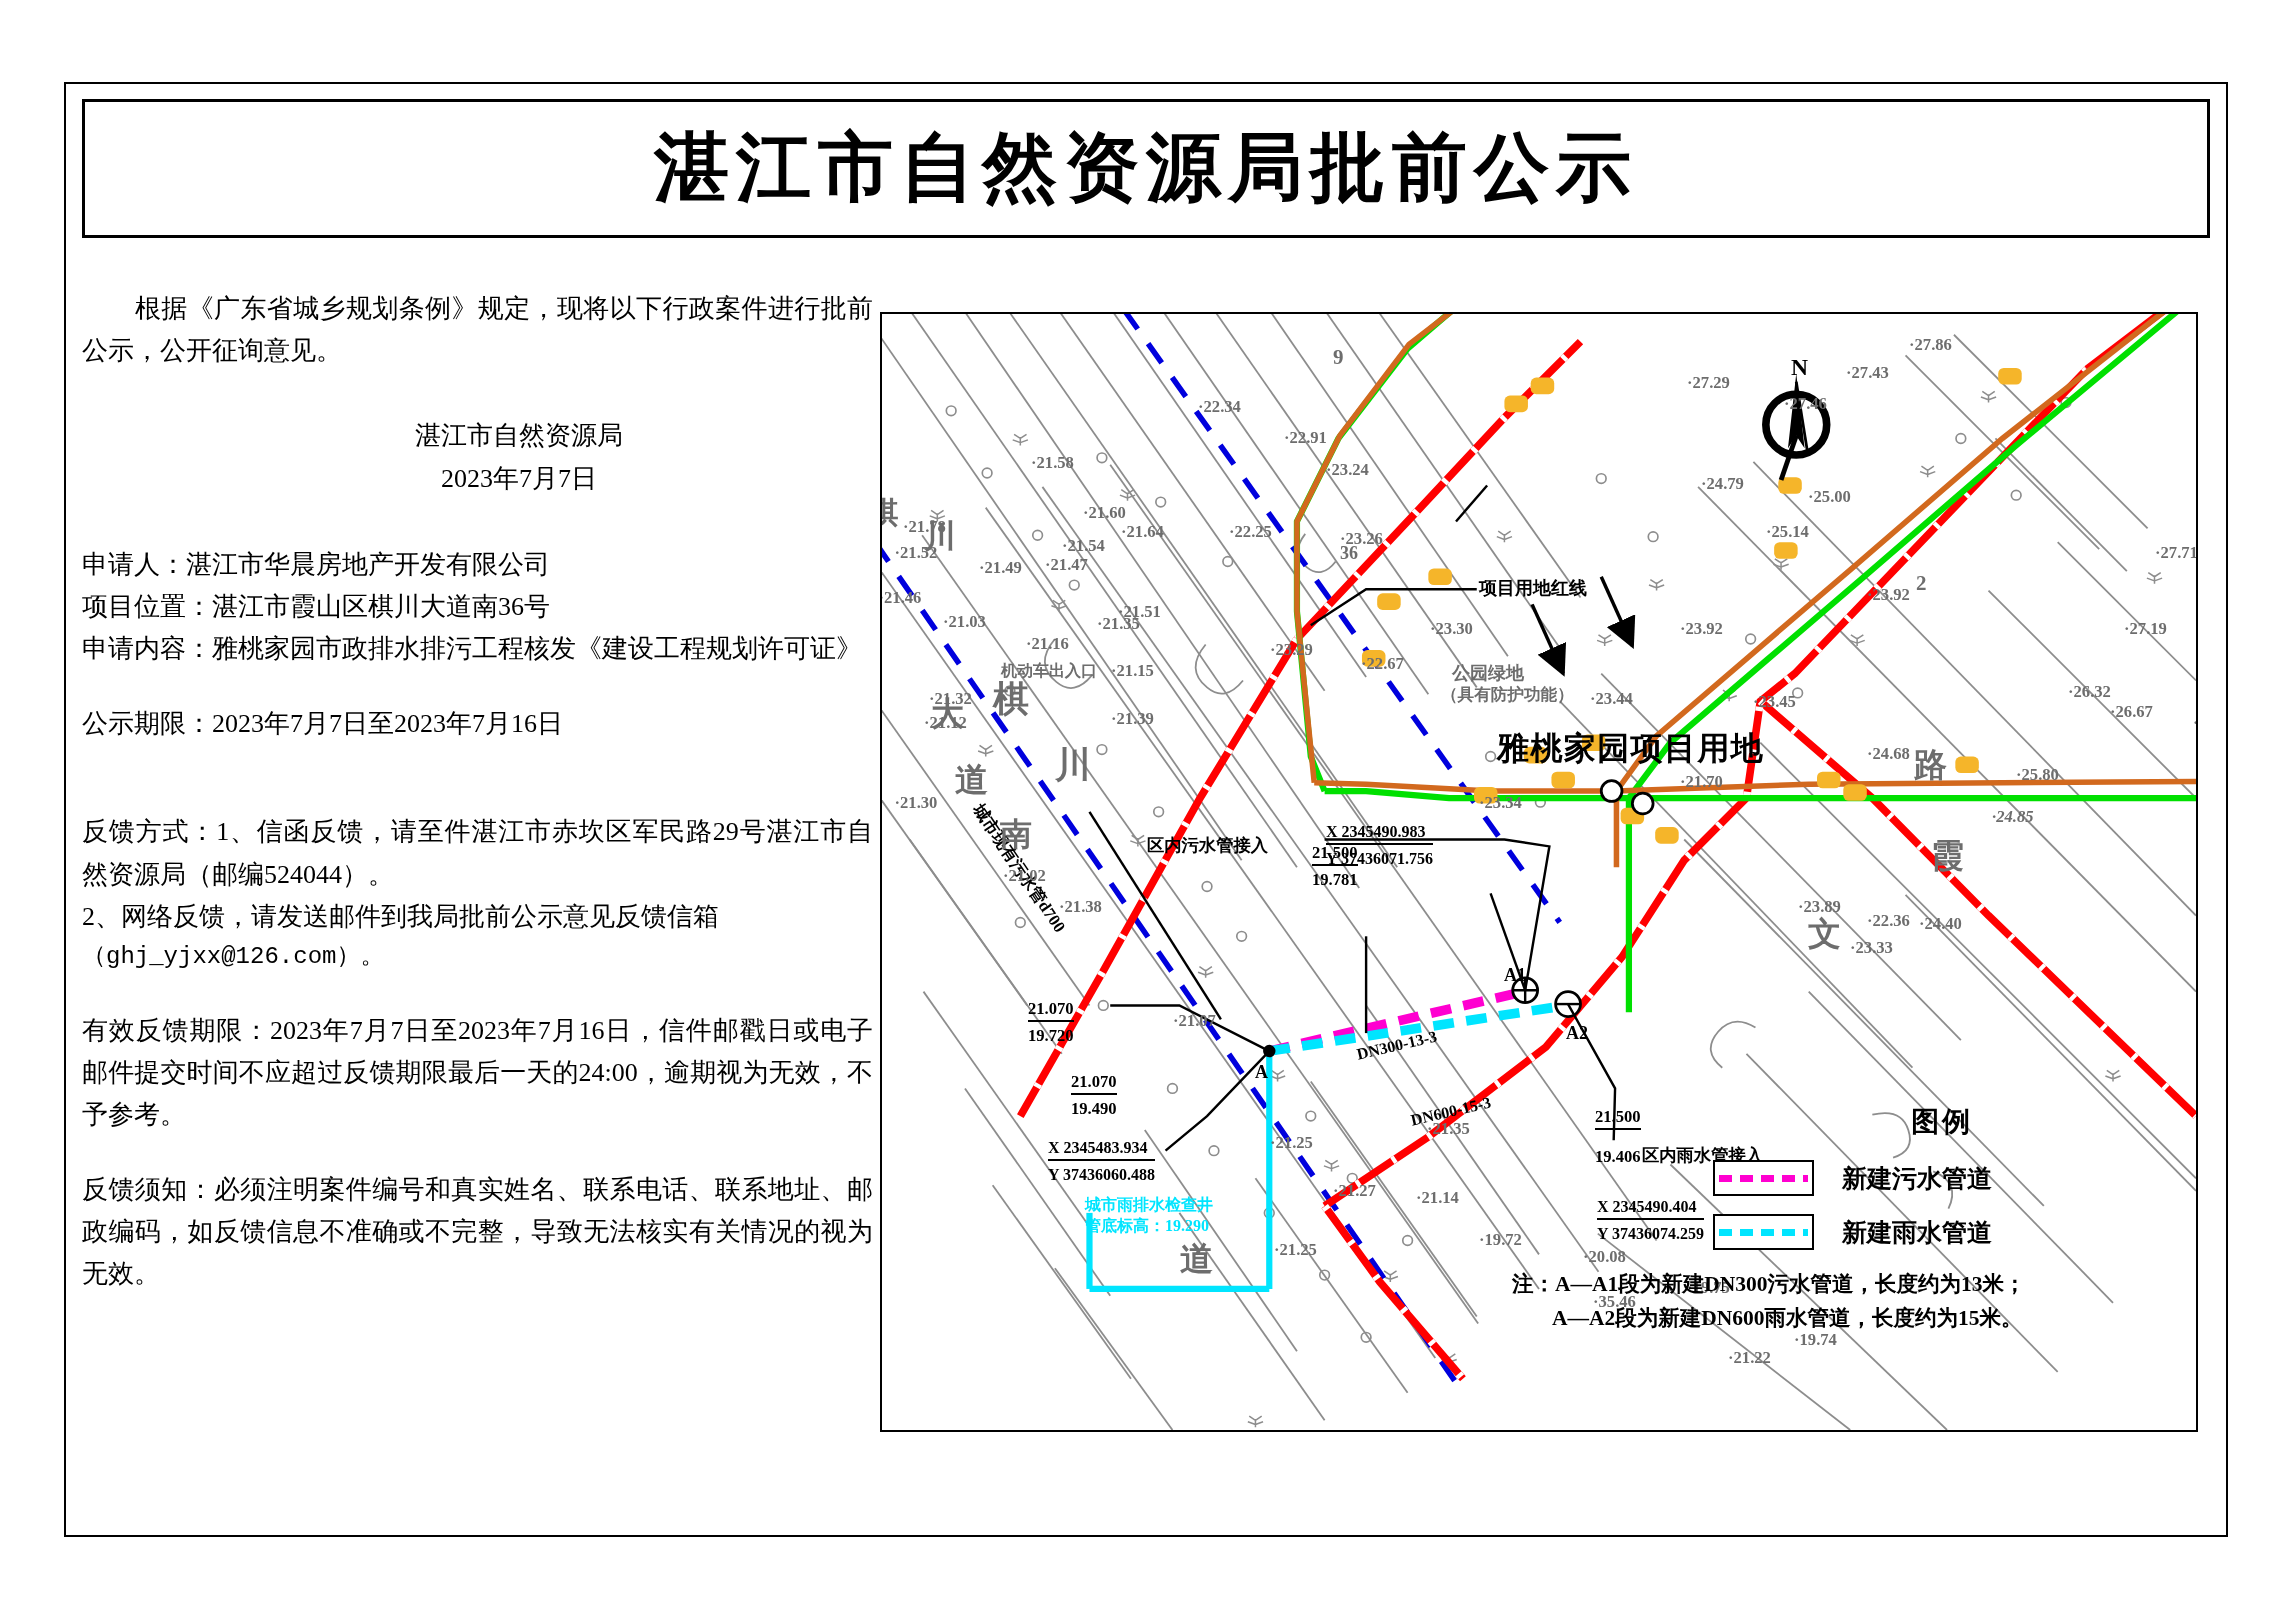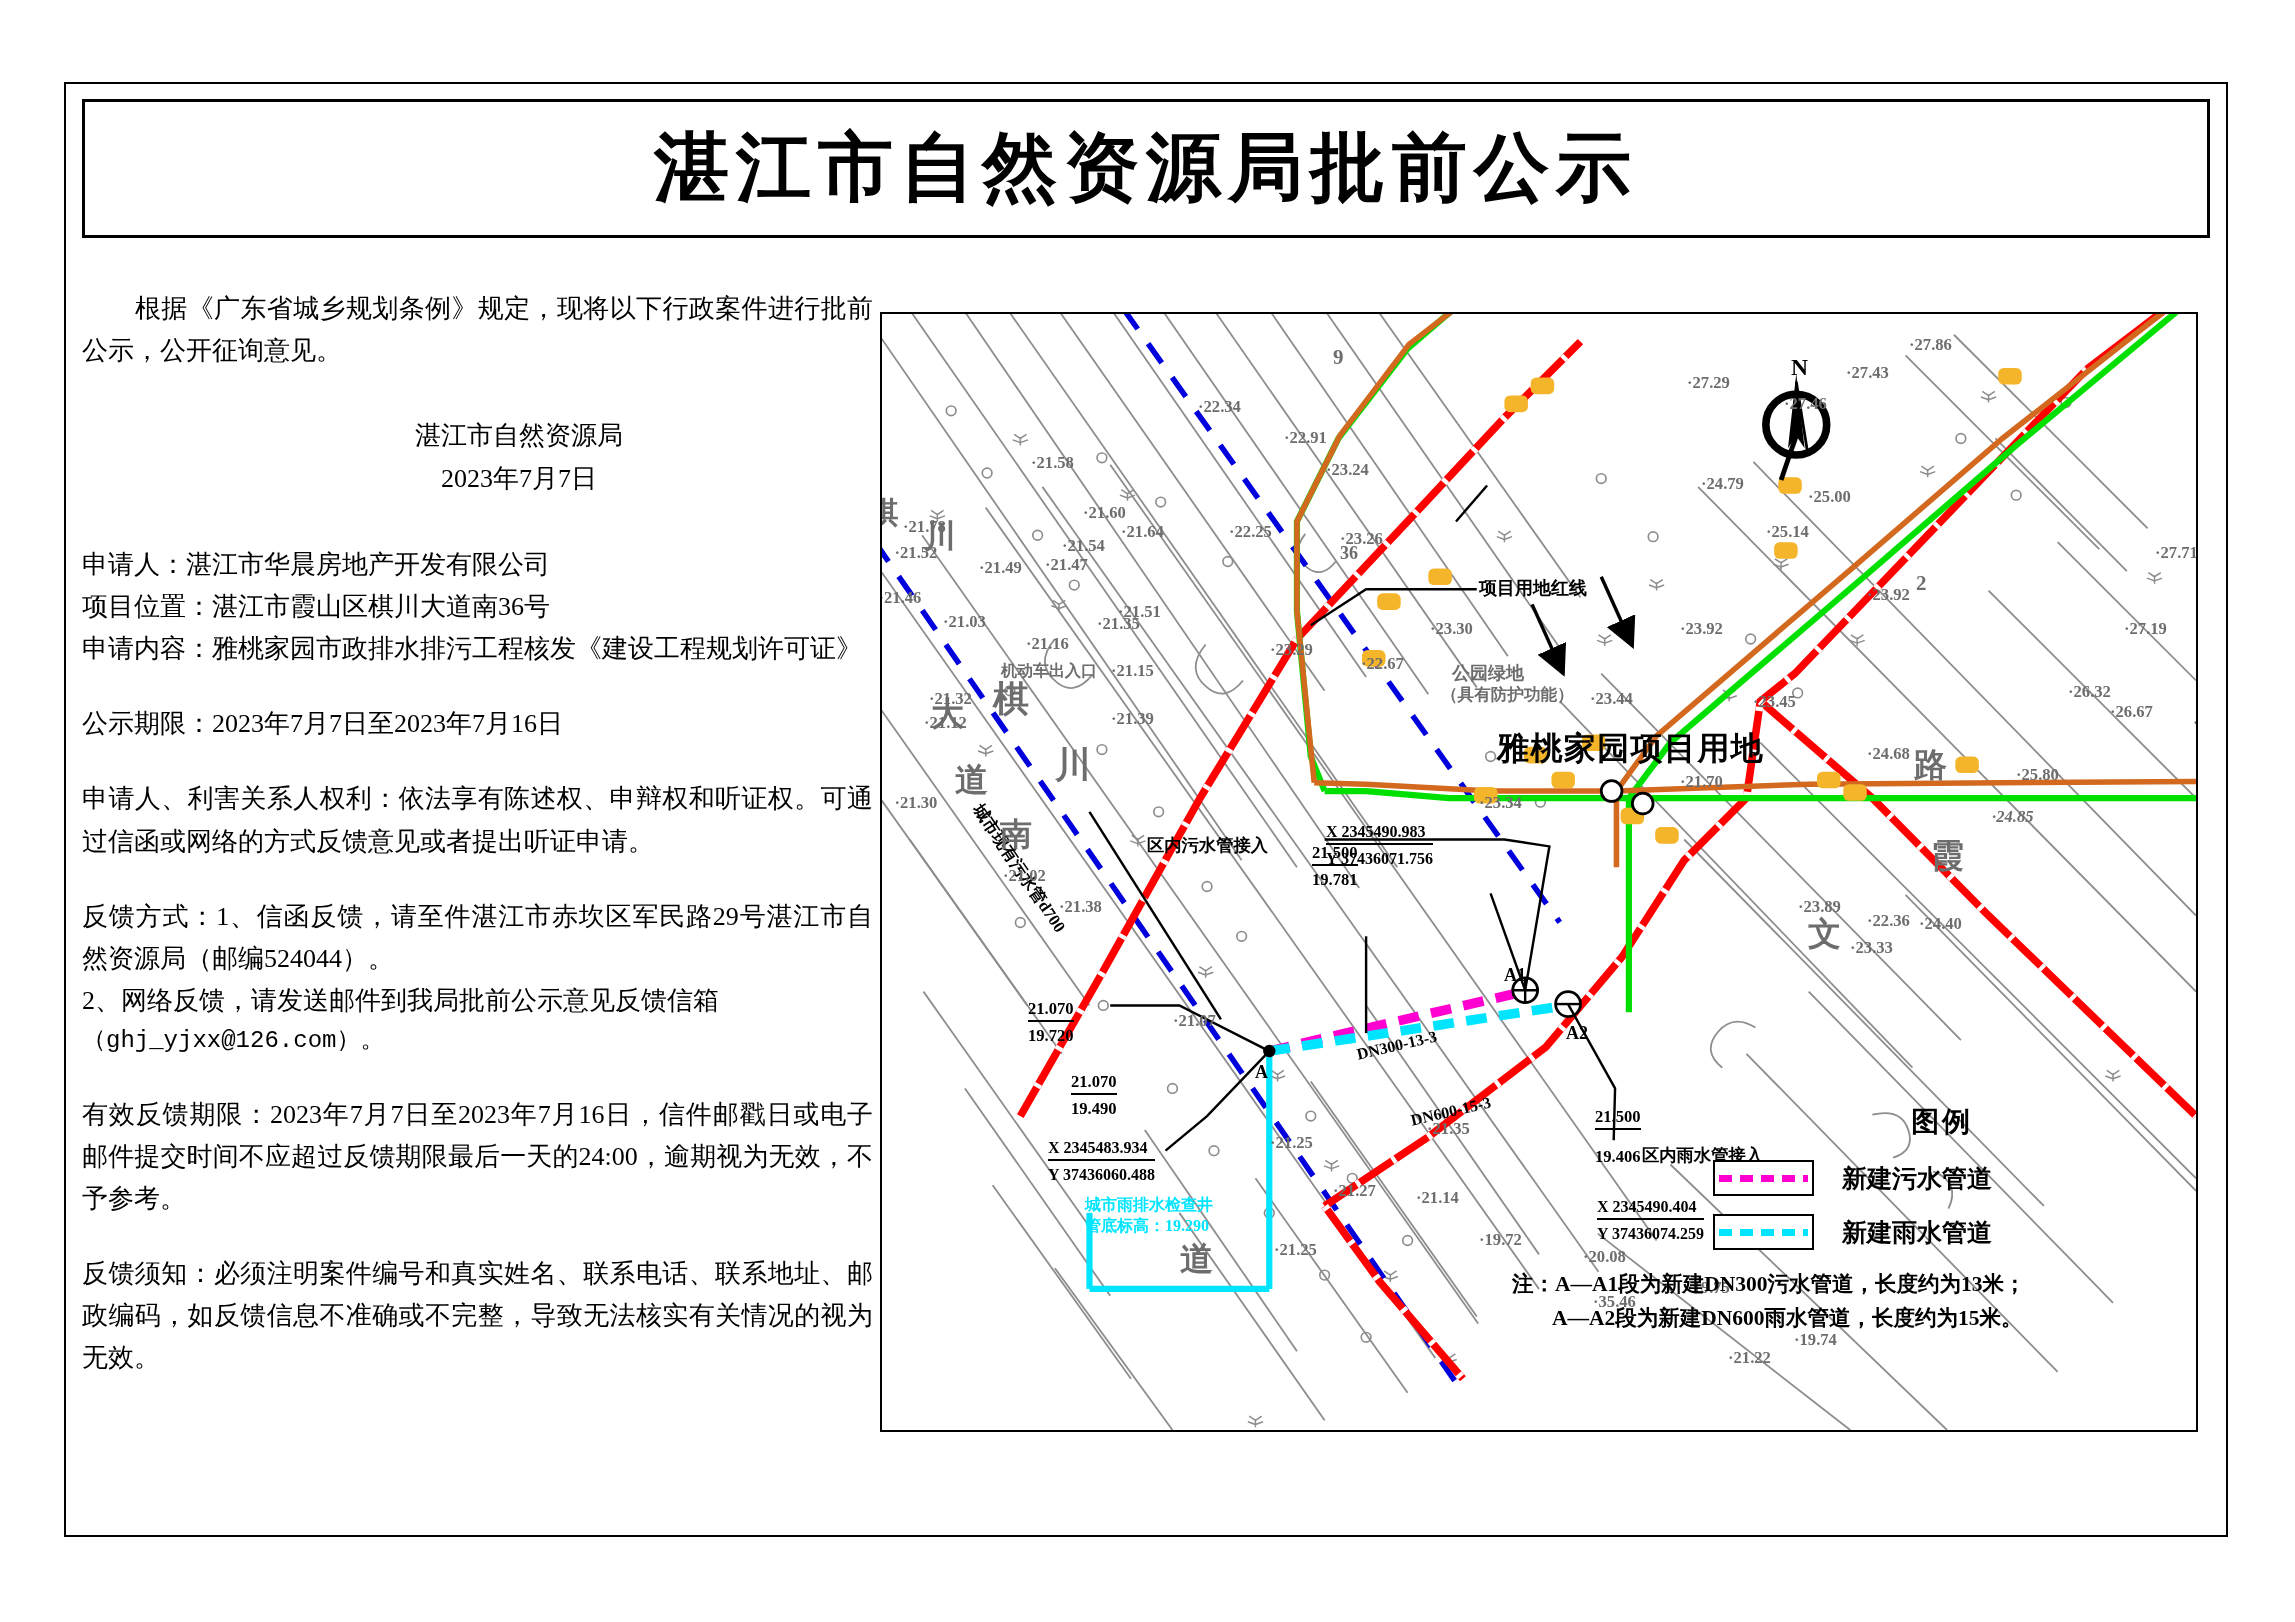--- a/index.html
+++ b/index.html
@@ -191,21 +191,20 @@
   <p class="para">申请人：湛江市华晨房地产开发有限公司</p>
   <p class="para">项目位置：湛江市霞山区棋川大道南36号</p>
   <p class="para">申请内容：雅桃家园市政排水排污工程核发《建设工程规划许可证》</p>
 
   <div class="gap-md"></div>
 
   <p class="para">公示期限：2023年7月7日至2023年7月16日</p>
 
   <div class="gap-md"></div>
 
-  <p class="para">申请人、利害关系人权利：依法享有陈述权、申辩权和听证权。可通过信函或网络的方式反馈意见或者提出听证申请。</p>
 
   <div class="gap-md"></div>
 
   <p class="para">反馈方式：1、信函反馈，请至件湛江市赤坎区军民路29号湛江市自然资源局（邮编524044）。</p>
   <p class="para">2、网络反馈，请发送邮件到我局批前公示意见反馈信箱</p>
   <p class="para mono-inline">（ghj_yjxx@126.com）。</p>
 
   <div class="gap-md"></div>
 
   <p class="para">有效反馈期限：2023年7月7日至2023年7月16日，信件邮戳日或电子邮件提交时间不应超过反馈期限最后一天的24:00，逾期视为无效，不予参考。</p>

